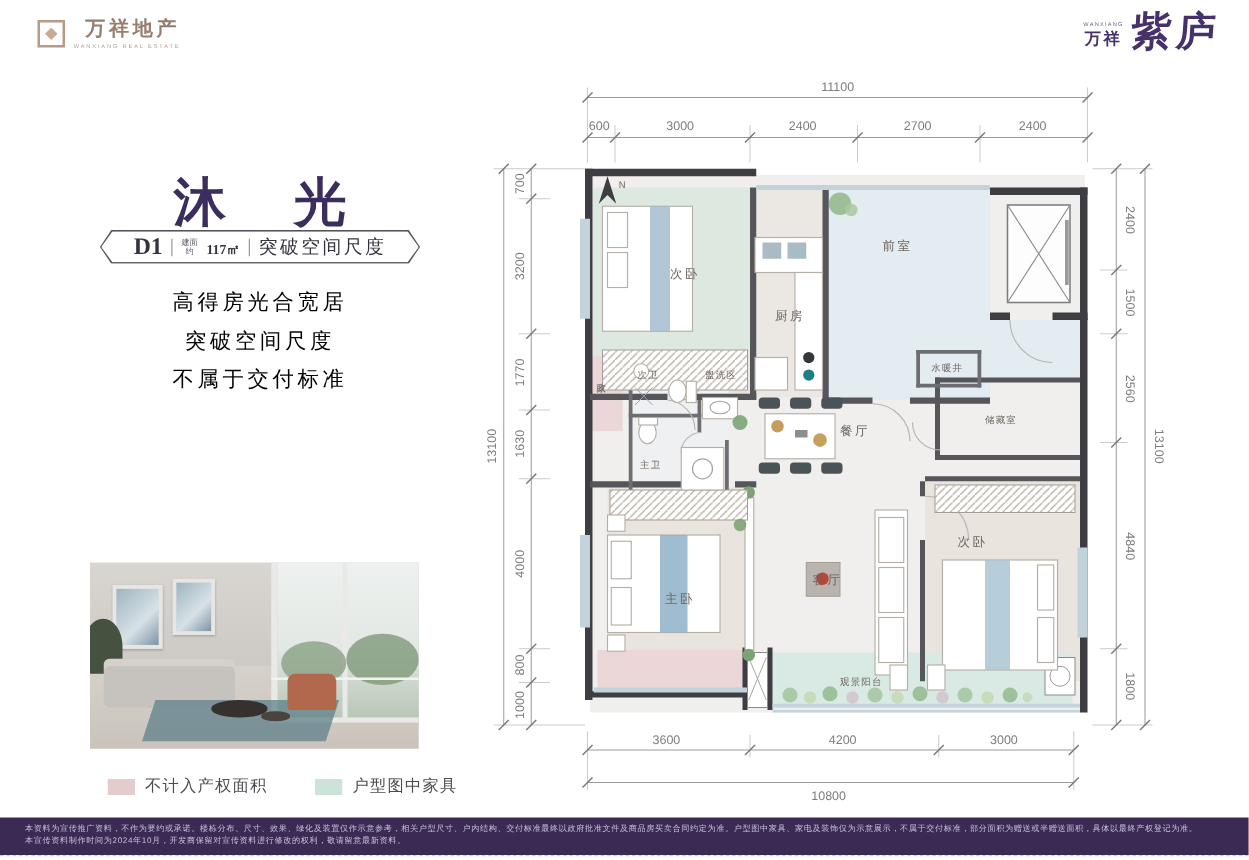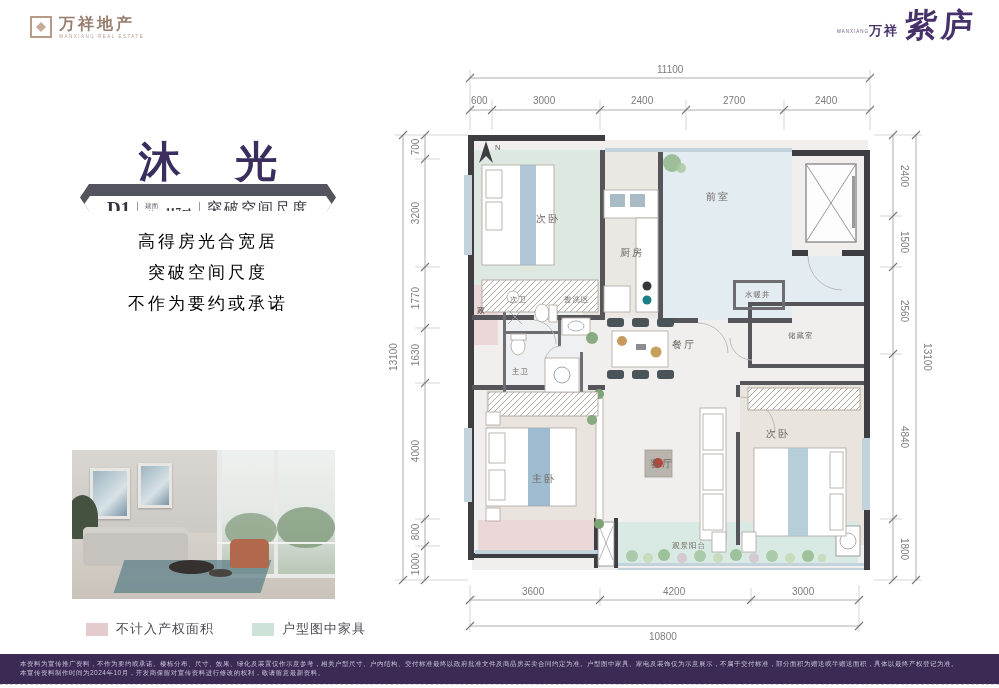--- a/index.html
+++ b/index.html
@@ -6,41 +6,41 @@
   body { width:999px; height:688px; background:#ffffff; overflow:hidden;
          font-family:"Liberation Sans", sans-serif; position:relative; }
   .abs { position:absolute; }
 
   
   .logo-left { left:30px; top:16px; display:flex; gap:7px; align-items:flex-start; }
   .logo-left .mark { width:22px; height:22px; border:2px solid #b79a88; position:relative; }
   .logo-left .mark:before { content:""; position:absolute; inset:4px; background:#c8ab97;
       clip-path:polygon(50% 0,100% 50%,50% 100%,0 50%); }
   .logo-left .cn { font-family:"Liberation Serif", serif; font-weight:bold; font-size:16px;
-      color:#977d6c; letter-spacing:3px; line-height:16px; }
+      color:#977d6c; letter-spacing:3px; line-height:16px;text-align:right; }
   .logo-left .en { font-size:4.5px; color:#b3a094; letter-spacing:1.5px; margin-top:2px; }
 
   .logo-right { right:22px; top:10px; display:flex; align-items:flex-end; gap:6px; }
-  .logo-right .pre { display:flex; flex-direction:row; align-items:center; }
+  .logo-right .pre { display:flex; flex-direction:column; align-items:center; }
   .logo-right .pre .sub { font-size:4.5px; color:#6c5a8c; letter-spacing:1px; }
   .logo-right .pre .cn { font-family:"Liberation Serif", serif; font-size:13px; font-weight:bold;
       color:#46316b; letter-spacing:2px; }
   .logo-right .big { font-family:"Liberation Serif", serif; font-size:32px; font-weight:bold;
       color:#46316b; letter-spacing:4px; transform:skewX(-4deg); line-height:30px; }
 
   
   .unit-title { left:80px; top:134px; width:256px; text-align:center;
       font-family:"Liberation Serif", serif; font-size:42px; font-weight:bold;
       color:#3b2d5e; letter-spacing:22px; text-indent:22px; }
   .badge-out { left:80px; top:184px; width:256px; height:27px; background:#54545e;
       clip-path:polygon(9px 0,calc(100% - 9px) 0,100% 50%,calc(100% - 9px) 100%,9px 100%,0 50%);
       padding:1px; }
   .badge-in { width:100%; height:100%; background:#ffffff;
       clip-path:polygon(9px 0,calc(100% - 9px) 0,100% 50%,calc(100% - 9px) 100%,9px 100%,0 50%);
-      display:flex; align-items:center; justify-content:center; gap:7px; color:#34343e;margin-top:11px; }
+      display:flex; align-items:center; justify-content:center; gap:7px; color:#34343e; }
   .badge-in .code { font-family:"Liberation Serif", serif; font-size:19px; font-weight:bold; }
   .badge-in .sep { width:1px; height:14px; background:#9a9aa2; }
   .badge-in .tiny { font-size:6.5px; line-height:7px; color:#5a5a64; text-align:center; }
   .badge-in .area { font-family:"Liberation Serif", serif; font-size:19px; font-weight:bold; }
   .badge-in .area span { font-size:11px; font-weight:bold; }
   .badge-in .layout { font-family:"Liberation Serif", serif; font-size:15px; letter-spacing:2px; }
 
   .slogans { left:80px; top:226px; width:256px; text-align:center;
       font-family:"Liberation Serif", serif; font-size:17px; color:#000000;
       letter-spacing:3px; line-height:31px; }
@@ -127,21 +127,21 @@
       <span>117</span><span>㎡</span>
     </span>
     <span class="sep"></span>
     <span class="layout">突破空间尺度</span>
   </div>
 </div>
 
 <div class="abs slogans">
   <div>高得房光合宽居</div>
   <div>突破空间尺度</div>
-  <div>不作为要约或承诺</div>
+  <div>不属于交付标准</div>
 </div>
 
 <div class="abs photo">
   <div class="window">
     <div class="bar"></div>
   </div>
   <div class="tree" style="left:58%;top:42%;width:20%;height:24%;"></div>
   <div class="tree" style="left:78%;top:38%;width:22%;height:28%;background:#7f9a7a;"></div>
   <div class="rail"></div>
   <div class="art" style="left:7%;top:12%;width:15%;height:34%;"></div>

